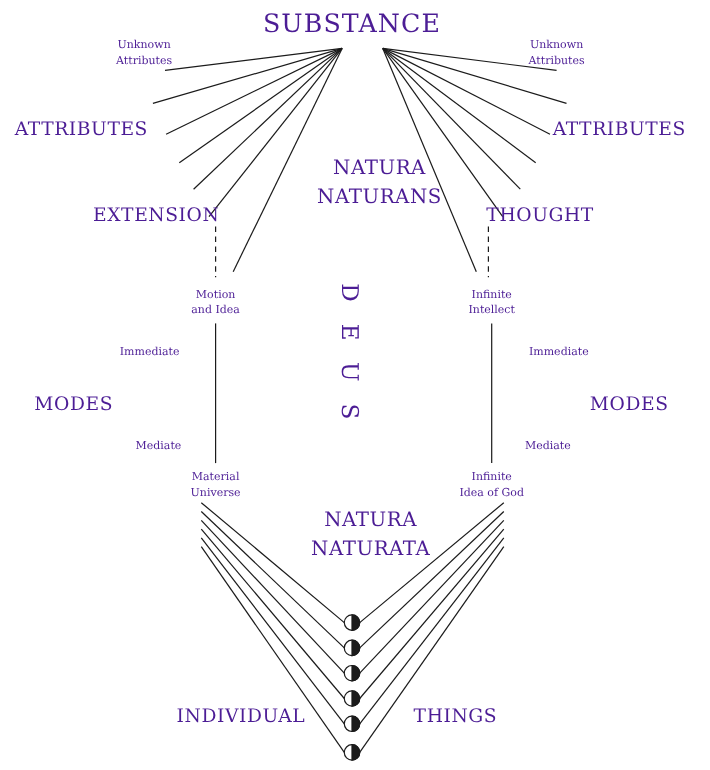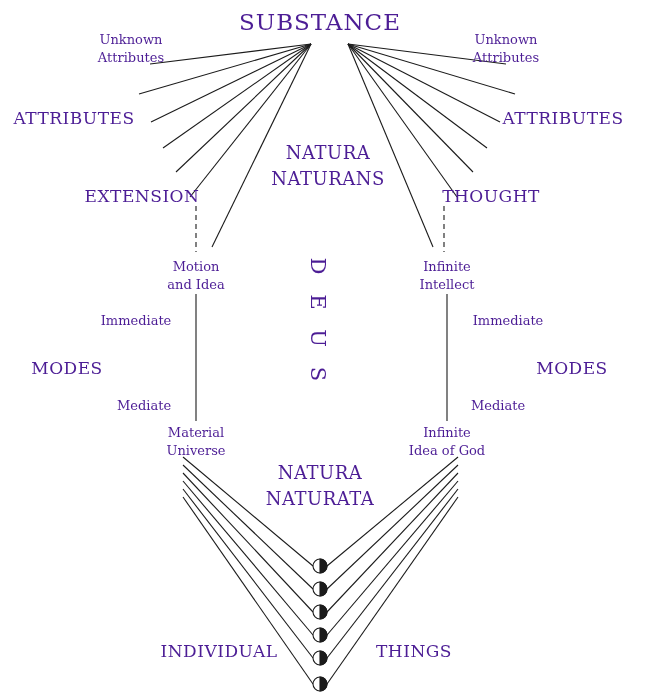--- a/index.html
+++ b/index.html
@@ -15,22 +15,22 @@
   svg.lines { position: absolute; left: 0; top: 0; }
   .lbl {
     position: absolute;
     transform: translate(-50%, -50%);
     text-align: center;
     white-space: nowrap;
     line-height: 1.42;
   }
   .big   { font-size: 23px; letter-spacing: 1px; }
   .caps  { font-size: 17px; letter-spacing: 0.5px; }
-  .nn    { font-size: 18px; letter-spacing: 0.5px; }
-  .small { font-size: 13px; }
+  .nn    { font-size: 18px; letter-spacing: 0.5px; margin-left: 17px; }
+  .small { font-size: 10px; }
   .deus-letter {
     position: absolute;
     font-size: 21px;
     transform: translate(-50%, -50%) rotate(90deg);
   }
 </style>
 </head>
 <body>
 
 <div class="canvas">

